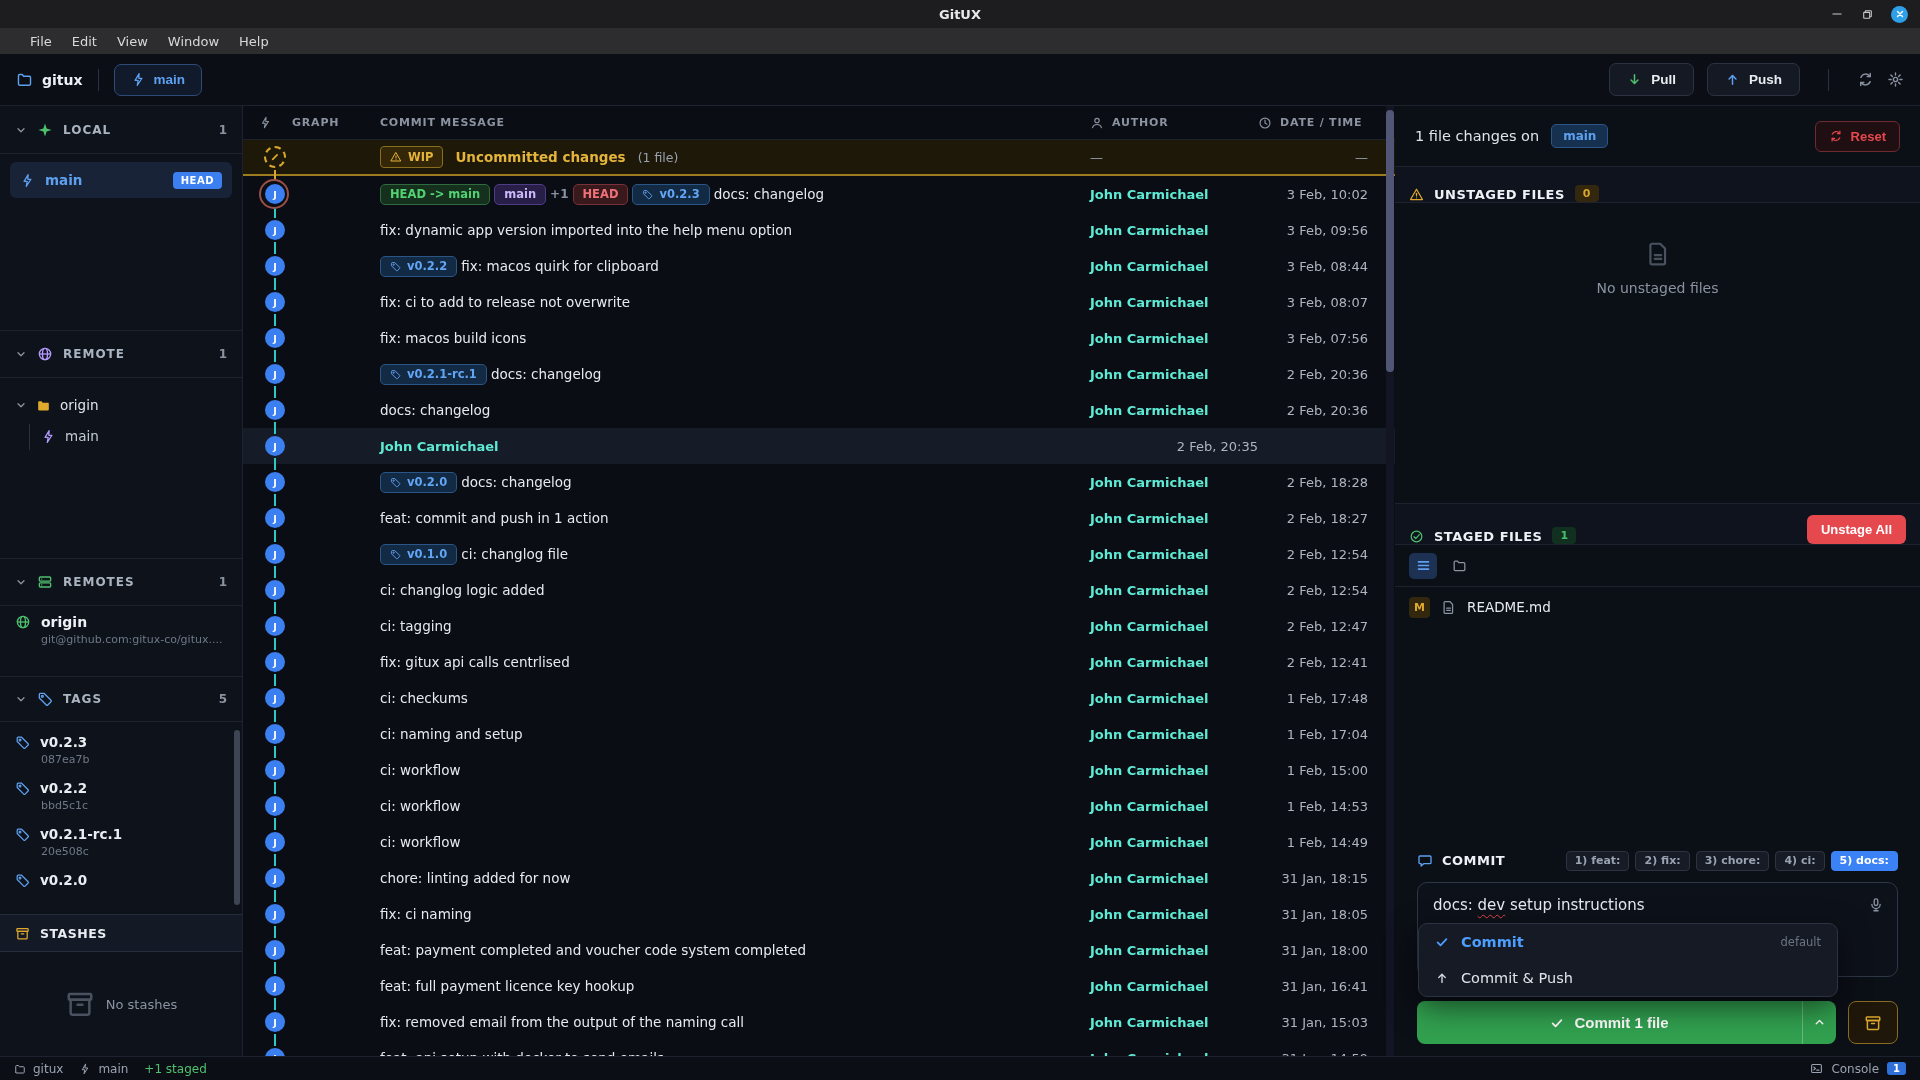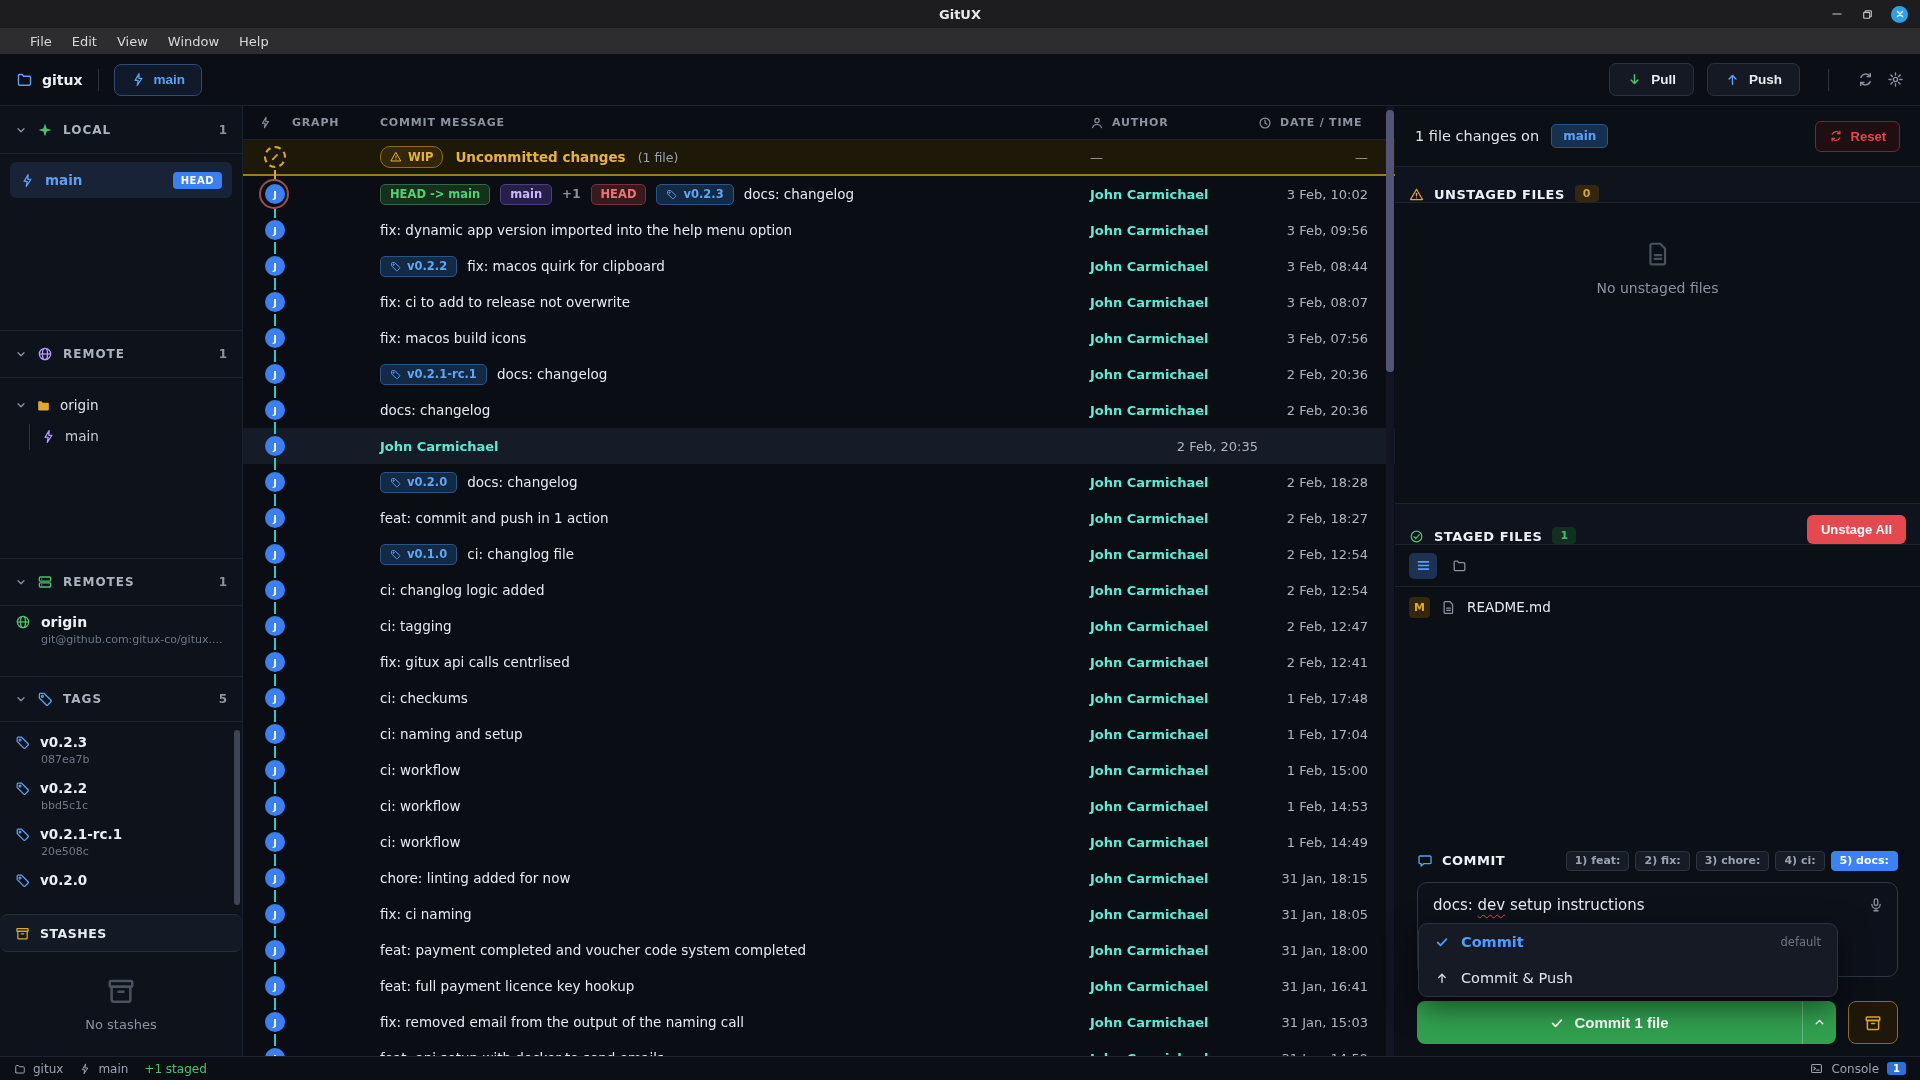--- a/index.html
+++ b/index.html
@@ -50,52 +50,52 @@
   .tree-row.sub { height:32px; padding-left:41px; color:#c3cad4; }
   .tree-guide { position:absolute; left:29px; top:46px; height:26px; width:1px; background:#2a3140; }
   .remotes-list { height:70px; flex:none; padding:8px 15px 0; }
   .ro-top { display:flex; align-items:center; gap:10px; font-size:14px; font-weight:bold; color:#eef1f5; }
   .ro-url { margin-left:26px; margin-top:3px; font-size:11px; color:#6e7887; }
   .tags-list { height:192px; flex:none; overflow:hidden; padding-top:12px; }
   .tag-item { padding:0 15px; margin-bottom:14px; }
   .tag-top { display:flex; align-items:center; gap:10px; }
   .tag-name { font-size:13.5px; font-weight:bold; color:#e9edf2; }
   .tag-hash { margin-left:26px; margin-top:3px; font-size:11px; color:#6e7887; }
-  .stash-bar { height:38px; flex:none; background:#141926; border-top:1px solid #262d3b; border-bottom:1px solid #262d3b; display:flex; align-items:center; gap:10px; padding:0 15px;border-radius:8px; }
+  .stash-bar { height:38px; flex:none; background:#141926; border-top:1px solid #262d3b; border-bottom:1px solid #262d3b; display:flex; align-items:center; gap:10px; padding:0 15px; }
   .stash-bar .sh-label { color:#e9edf2; letter-spacing:.5px; font-size:12.5px; }
-  .stash-empty { flex:1; display:flex; flex-direction:column; align-items:center; justify-content:center; gap:11px; color:#8b93a1; font-size:13px; }
+  .stash-empty { flex:1; display:flex; align-items:center; justify-content:center; gap:11px; color:#8b93a1; font-size:13px; }
   .side-scroll { position:absolute; right:2px; top:624px; width:6px; height:175px; background:#3d4452; border-radius:3px; }
 
   
   .main { flex:1; min-width:0; display:flex; flex-direction:column; position:relative; background:#0a0d13; }
   .grid-cols { display:grid; grid-template-columns:137px 710px 168px 110px; align-items:center; }
   .list-header { height:34px; flex:none; border-bottom:1px solid #1c222e; color:#8b93a1; font-size:11px; font-weight:bold; letter-spacing:.8px; }
   .h-graph { display:flex; align-items:center; gap:20px; padding-left:16px; }
   .h-author,.h-date { display:flex; align-items:center; gap:8px; }
 
   .wip-row { height:36px; flex:none; background:#1e1808; border-bottom:2px solid #9c7c1e; }
   .wip-circle { position:absolute; left:21px; top:50%; transform:translateY(-50%); width:22px; height:22px; border:2px dashed #d9a62e; border-radius:50%; display:flex; align-items:center; justify-content:center; color:#d9a62e; }
   .wip-line { position:absolute; left:31px; top:calc(50% + 13px); bottom:-2px; border-left:2px dashed #d9a62e; }
   .wip-msg { display:flex; align-items:center; gap:12px; }
-  .wip-badge { display:flex; align-items:center; gap:6px; background:#332708; border:1px solid #8a6d1f; color:#e5b43a; font-size:11.5px; font-weight:bold; padding:3px 9px; border-radius:10px; }
+  .wip-badge { display:flex; align-items:center; gap:6px; background:#332708; border:1px solid #8a6d1f; color:#e5b43a; font-size:11.5px; font-weight:bold; padding:3px 9px; border-radius:4px; }
   .wip-title { color:#e5b43a; font-weight:bold; font-size:13.5px; }
   .wip-meta { color:#98a1af; font-size:12.5px; }
   .wip-dash { color:#98a1af; font-size:13px; }
   .wip-dash.r { text-align:right; }
 
   .rows { flex:1; overflow:hidden; }
   .crow { height:36px; }
   .crow.hl { background:#161c27; }
   .gcell { position:relative; height:100%; }
   .gline { position:absolute; left:31px; top:0; bottom:0; border-left:2px dashed #2fc9c4; }
   .gline.half { top:50%; }
   .gstub { position:absolute; left:31px; top:0; height:5px; border-left:2px dashed #d9a62e; }
   .gring { position:absolute; left:16px; top:50%; transform:translateY(-50%); width:30px; height:30px; border:2.5px solid #9a5047; border-radius:50%; background:#0a0d13; z-index:1; }
   .gnode { position:absolute; left:22px; top:50%; transform:translateY(-50%); width:20px; height:20px; border-radius:50%; background:#3b7ff0; color:#fff; font-size:9.5px; font-weight:bold; display:flex; align-items:center; justify-content:center; z-index:2; }
-  .msg-cell { display:flex; align-items:center; gap:10px; min-width:0; }
+  .msg-cell { display:flex; align-items:center; gap:4px; min-width:0; }
   .cmsg { color:#e7eaf0; font-size:13.5px; white-space:nowrap; overflow:hidden; text-overflow:ellipsis; }
   .cbadge { height:21px; display:inline-flex; align-items:center; gap:6px; padding:0 9px; border-radius:5px; font-size:11.5px; font-weight:bold; flex:none; }
   .b-green { background:#15301d; border:1px solid #2f6b3f; color:#52d273; }
   .b-purple { background:#271f47; border:1px solid #4c3d85; color:#c9b8fa; }
   .b-red { background:#381a1c; border:1px solid #7a3038; color:#f07178; }
   .b-tag { background:#132a44; border:1px solid #2b5586; color:#62a5f5; }
   .plus-label { color:#8b93a1; font-size:12px; font-weight:bold; flex:none; }
   .cauthor { color:#5eead4; font-size:13px;font-weight:bold; }
   .cdate { color:#aeb5c0; font-size:13px; text-align:right; }
   .main-track { position:absolute; right:1px; top:0; width:8px; height:100%; background:#131622; }

